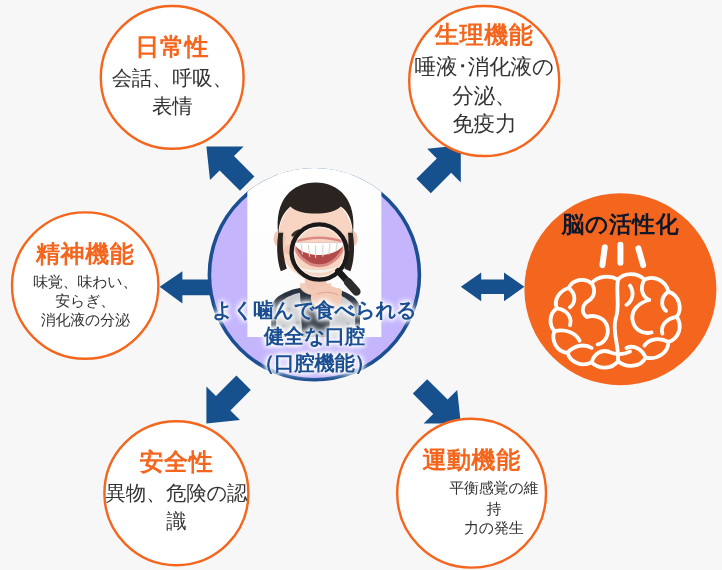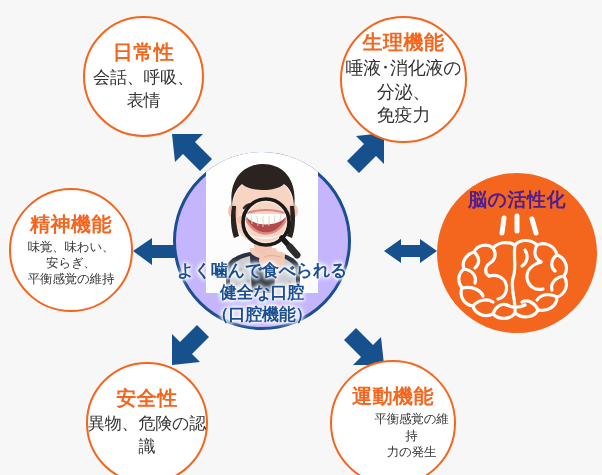--- a/index.html
+++ b/index.html
@@ -12,21 +12,21 @@
     width: 602px;
     height: 475px;
     position: relative;
     overflow: hidden;
     font-family: "Liberation Sans", "DejaVu Sans", sans-serif;
     -webkit-font-smoothing: antialiased;
   }
 
   #diagram {
     position: absolute;
-    left: 0; top: 12px;
+    left: 0; top: 0;
     width: 602px;
     height: 394px;
   }
 
   
   .node {
     position: absolute;
     border-radius: 50%;
     box-sizing: border-box;
     display: flex;
@@ -75,21 +75,21 @@
     left: 437px;
     top: 161px;
     width: 160px;
     height: 160px;
     background: #f4661e;
     border: none;
     justify-content: flex-start;
     padding-top: 17px;
   }
   #node-brain .brain-title {
-    color: #4c1d95;
+    color: #0f172a;
     font-size: 19px;
     font-weight: bold;
     letter-spacing: 0.5px;
     white-space: nowrap;
     line-height: 1.1;
   }
   #node-brain .brain-art {
     margin-top: 1px;
     line-height: 0;
   }
@@ -189,21 +189,21 @@
   <div class="node node-outline" id="node-physio">
     <div class="node-title">生理機能</div>
     <div class="node-desc">唾液･消化液の分泌、
 免疫力</div>
   </div>
 
   <div class="node node-outline" id="node-mental">
     <div class="node-title">精神機能</div>
     <div class="node-desc">味覚、味わい、
 安らぎ、
-平衡感覚の維持</div>
+消化液の分泌</div>
   </div>
 
   <div class="node node-outline" id="node-safety">
     <div class="node-title">安全性</div>
     <div class="node-desc">異物、危険の認識</div>
   </div>
 
   <div class="node node-outline" id="node-motor">
     <div class="node-title">運動機能</div>
     <div class="node-desc">平衡感覚の維持

